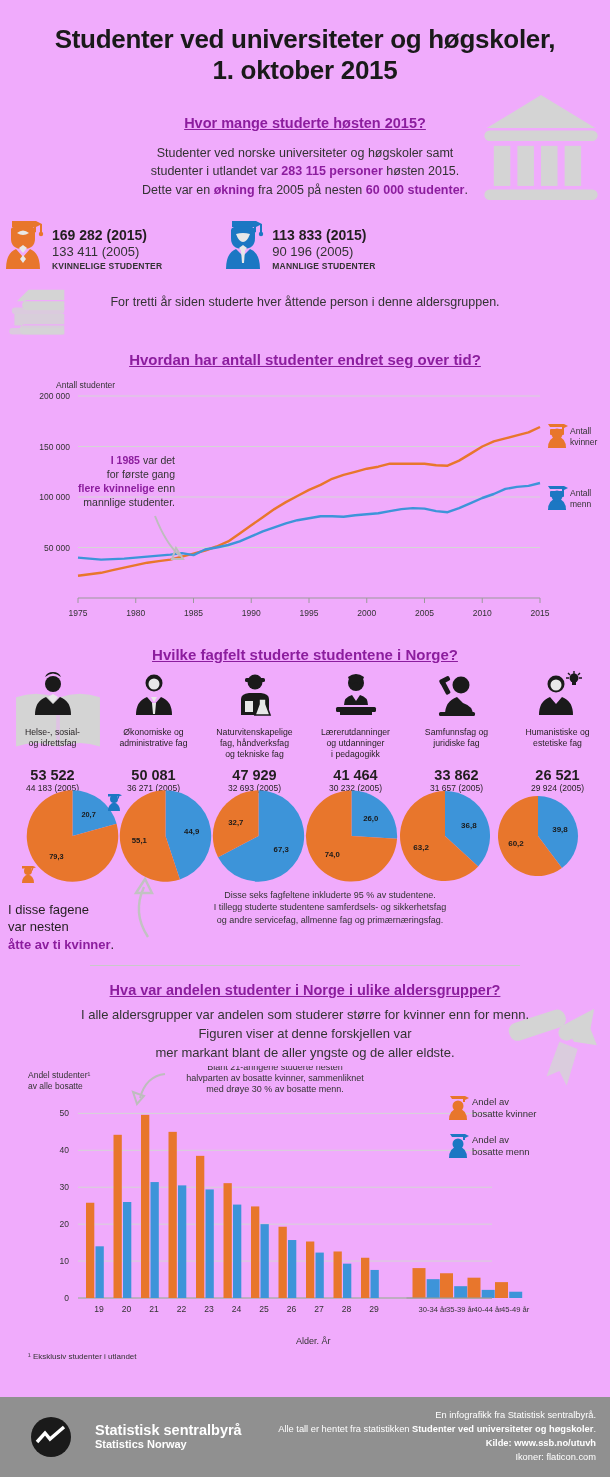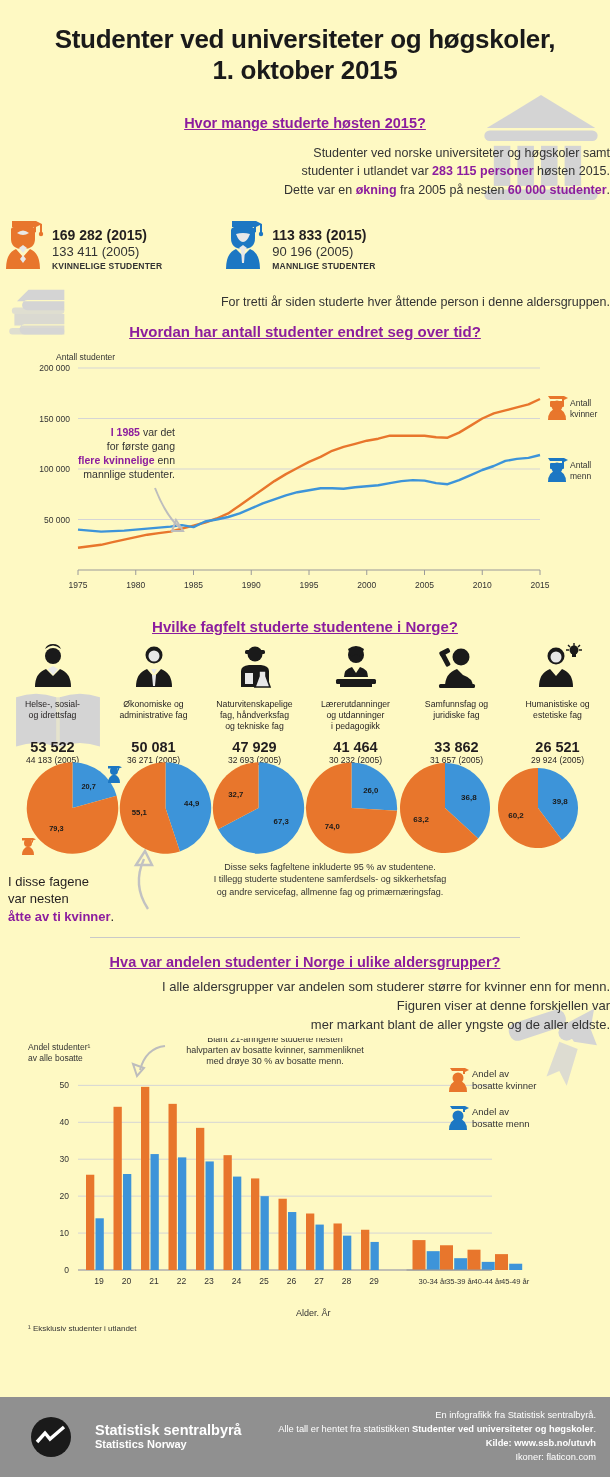--- a/index.html
+++ b/index.html
@@ -4,21 +4,21 @@
 <style>
   * { box-sizing: border-box; margin: 0; padding: 0; }
   body {
     width: 610px; height: 1477px;
     background: #e8e8e8;
     font-family: "Liberation Sans", sans-serif;
     color: #231f20;
     position: relative;
     overflow: hidden;
   }
-  .page { position: relative; width: 610px; height: 1477px; background: #fef9c3; }
+  .page { position: relative; width: 610px; height: 1477px; background: #f0abfc; }
 
   
   .deco { position: absolute; fill: #d4d4d4; pointer-events: none; }
   #deco-bank   { right: 10px; top: 88px; }
   #deco-books  { left: 8px;  top: 288px; }
   #deco-book2  { left: 12px; top: 690px; }
   #deco-diploma{ right: 12px; top: 1005px; }
 
   
   .title {
@@ -27,21 +27,21 @@
     letter-spacing: -0.3px;
     color: #1a1a1a;
     position: relative; z-index: 3;
   }
   .section-head {
     text-align: center; color: #8c1d9e;
     font-size: 14.5px; font-weight: bold;
     position: relative; z-index: 3; text-decoration: underline;
   }
   .body-text {
-    text-align: right; font-size: 12.5px; line-height: 1.45;
+    text-align: center; font-size: 12.5px; line-height: 1.45;
     color: #333; position: relative; z-index: 3;
   }
   .hl { color: #8c1d9e; font-weight: bold; }
 
   
   .gender-row {
     display: flex; justify-content: flex-start; gap: 58px;
     margin-top: 14px; position: relative; z-index: 3;
   }
   .gender-block { display: flex; align-items: flex-start; gap: 6px; }
@@ -177,21 +177,21 @@
           <div class="g-cap">MANNLIGE STUDENTER</div>
         </div>
       </div>
     </div>
 
     <div class="body-text" style="margin-top:22px;">
       <div>For tretti år siden studerte hver åttende person i denne aldersgruppen.</div>
     </div>
   </div>
 
-  <div class="chart-wrap" style="margin-top:12px;">
+  <div class="chart-wrap" style="margin-top:40px;">
     <div class="section-head" style="font-size:15px;">Hvordan har antall studenter endret seg over tid?</div>
 
     <svg width="610" height="260" viewBox="0 0 610 260" style="display:block;margin-top:8px;">
       <text class="axis-label" x="56" y="12">Antall studenter</text>
 
       <g id="ln-grid">
           <line x1="78" x2="540" y1="171.5" y2="171.5" stroke="#d5d5d5" stroke-width="1"></line>
           <line x1="78" x2="540" y1="121" y2="121" stroke="#d5d5d5" stroke-width="1"></line>
           <line x1="78" x2="540" y1="70.5" y2="70.5" stroke="#d5d5d5" stroke-width="1"></line>
           <line x1="78" x2="540" y1="20" y2="20" stroke="#d5d5d5" stroke-width="1"></line>

